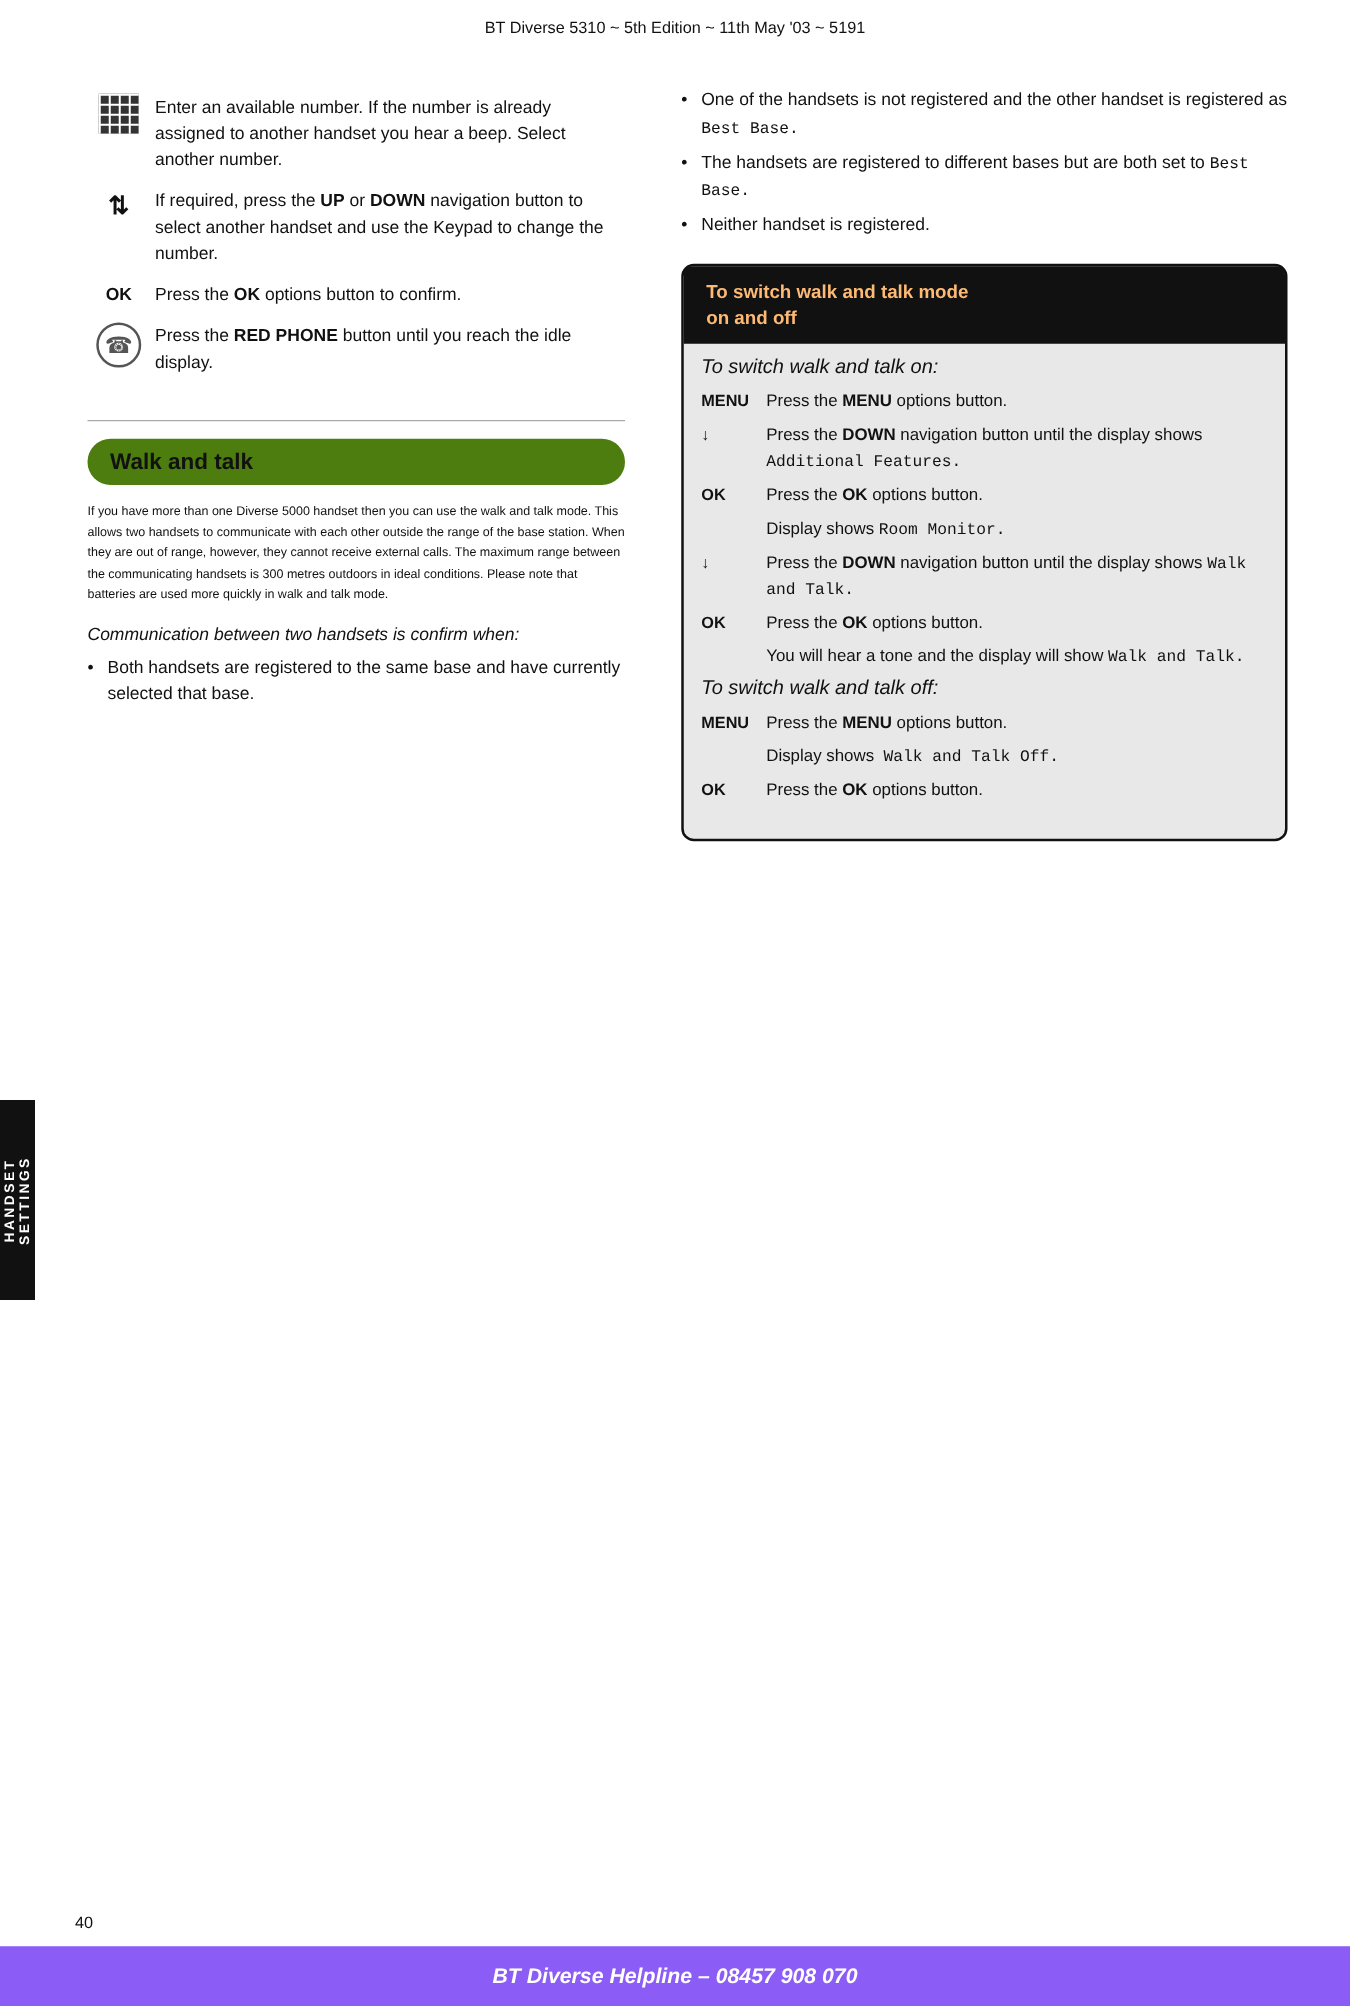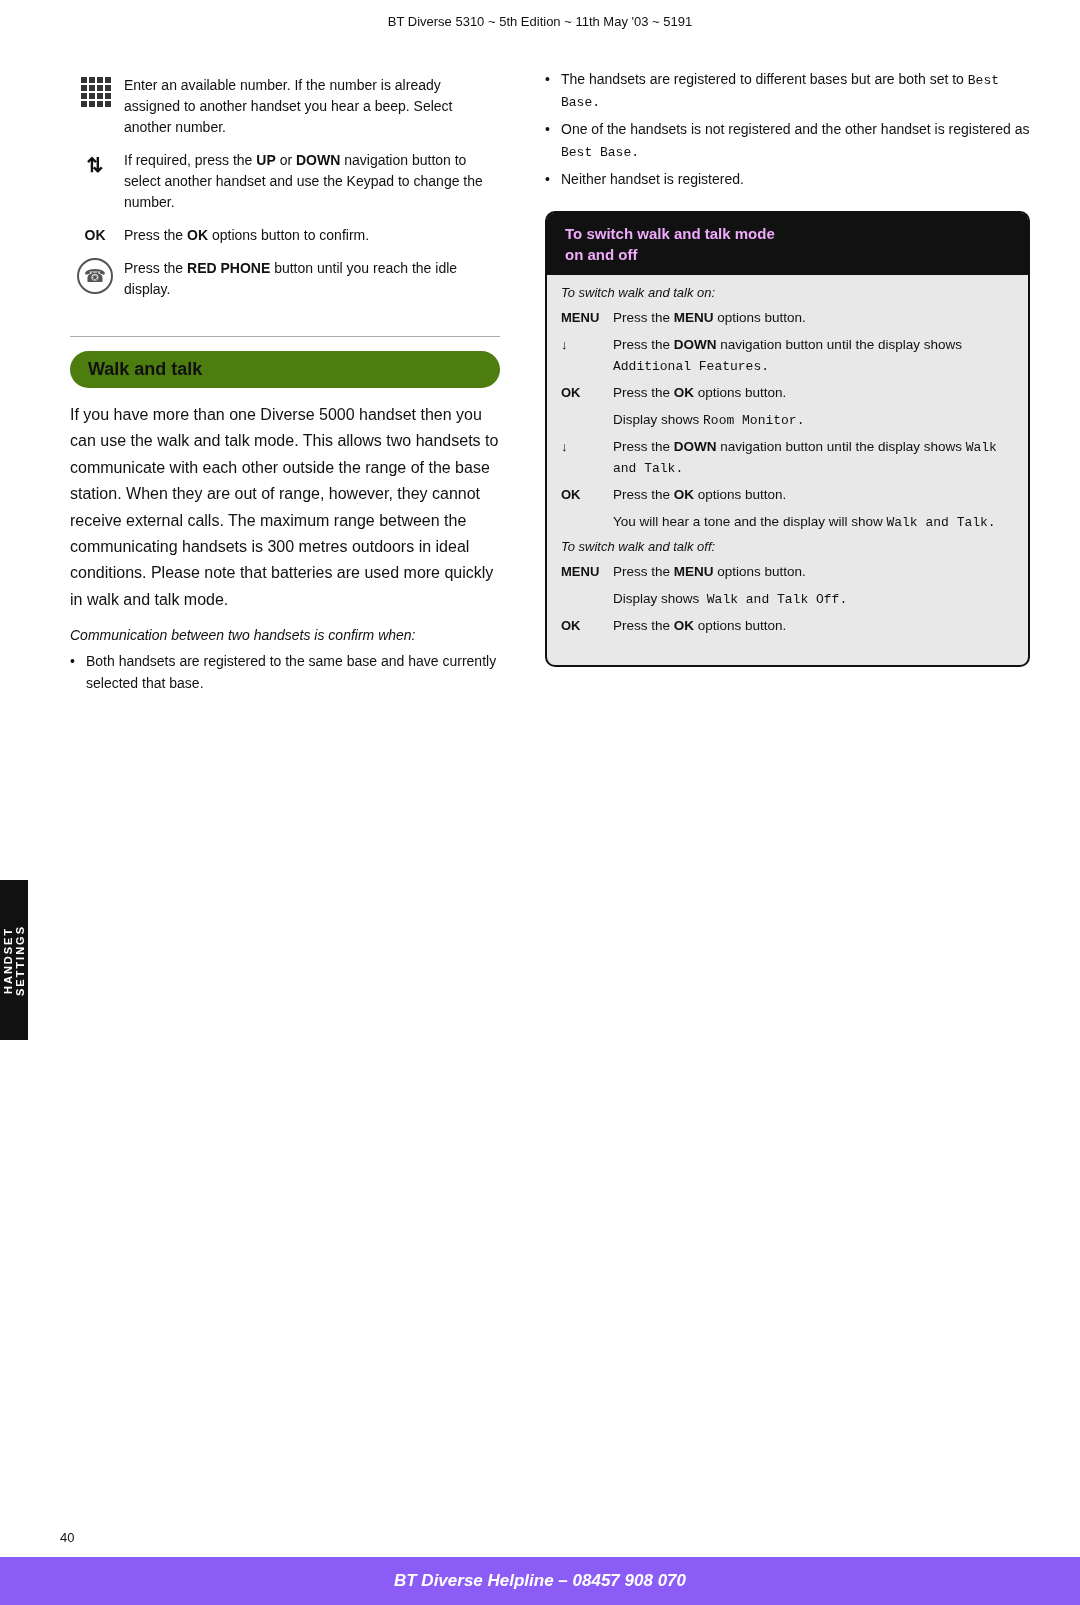--- a/index.html
+++ b/index.html
@@ -93,21 +93,21 @@
       background: #4d7c0f;
       border-radius: 20px;
       padding: 8px 18px;
       font-size: 18px;
       font-weight: bold;
       margin-bottom: 14px;
       display: inline-block;
       width: 100%;
     }
     .walk-talk-body {
-      font-size: 16px;
+      font-size: 10px;
       line-height: 1.65;
       margin-bottom: 14px;
     }
     .walk-talk-italic {
       font-style: italic;
       margin-bottom: 8px;
     }
     .bullet-list {
       list-style: none;
       padding-left: 0;
@@ -131,34 +131,34 @@
     }
     
     .switch-box {
       border: 2.5px solid #111;
       border-radius: 10px;
       padding: 0 0 14px 0;
       background: #e8e8e8;
     }
     .switch-box-header {
       background: #111;
-      color: #f0abfc;
+      color: #fdba74;
       font-size: 15px;
       font-weight: bold;
       padding: 10px 18px;
       border-radius: 7px 7px 0 0;
       line-height: 1.4;
       margin-bottom: 10px;
     }
     .switch-box-inner {
       padding: 0 14px;
     }
     .switch-sub-italic {
       font-style: italic;
-      font-size: 13px;
+      font-size: 16px;
       margin-bottom: 8px;
       margin-top: 6px;
     }
     .switch-row {
       display: flex;
       flex-direction: row;
       margin-bottom: 6px;
       align-items: flex-start;
     }
     .switch-row .row-label {
@@ -307,22 +307,22 @@
     <ul class="bullet-list">
       <li>Both handsets are registered to the same base and have currently selected that base.</li>
     </ul>
 
   </div>
 
   <div class="right-col">
 
     <div class="right-top-bullets">
       <ul class="bullet-list">
+        <li>One of the handsets is not registered and the other handset is registered as <span class="mono">Best Base.</span></li>
         <li>The handsets are registered to different bases but are both set to <span class="mono">Best Base.</span></li>
-        <li>One of the handsets is not registered and the other handset is registered as <span class="mono">Best Base.</span></li>
         <li>Neither handset is registered.</li>
       </ul>
     </div>
 
     <div class="switch-box">
       <div class="switch-box-header">
         <span>To switch walk and talk mode</span><br>
         <span>on and off</span>
       </div>
       <div class="switch-box-inner">

